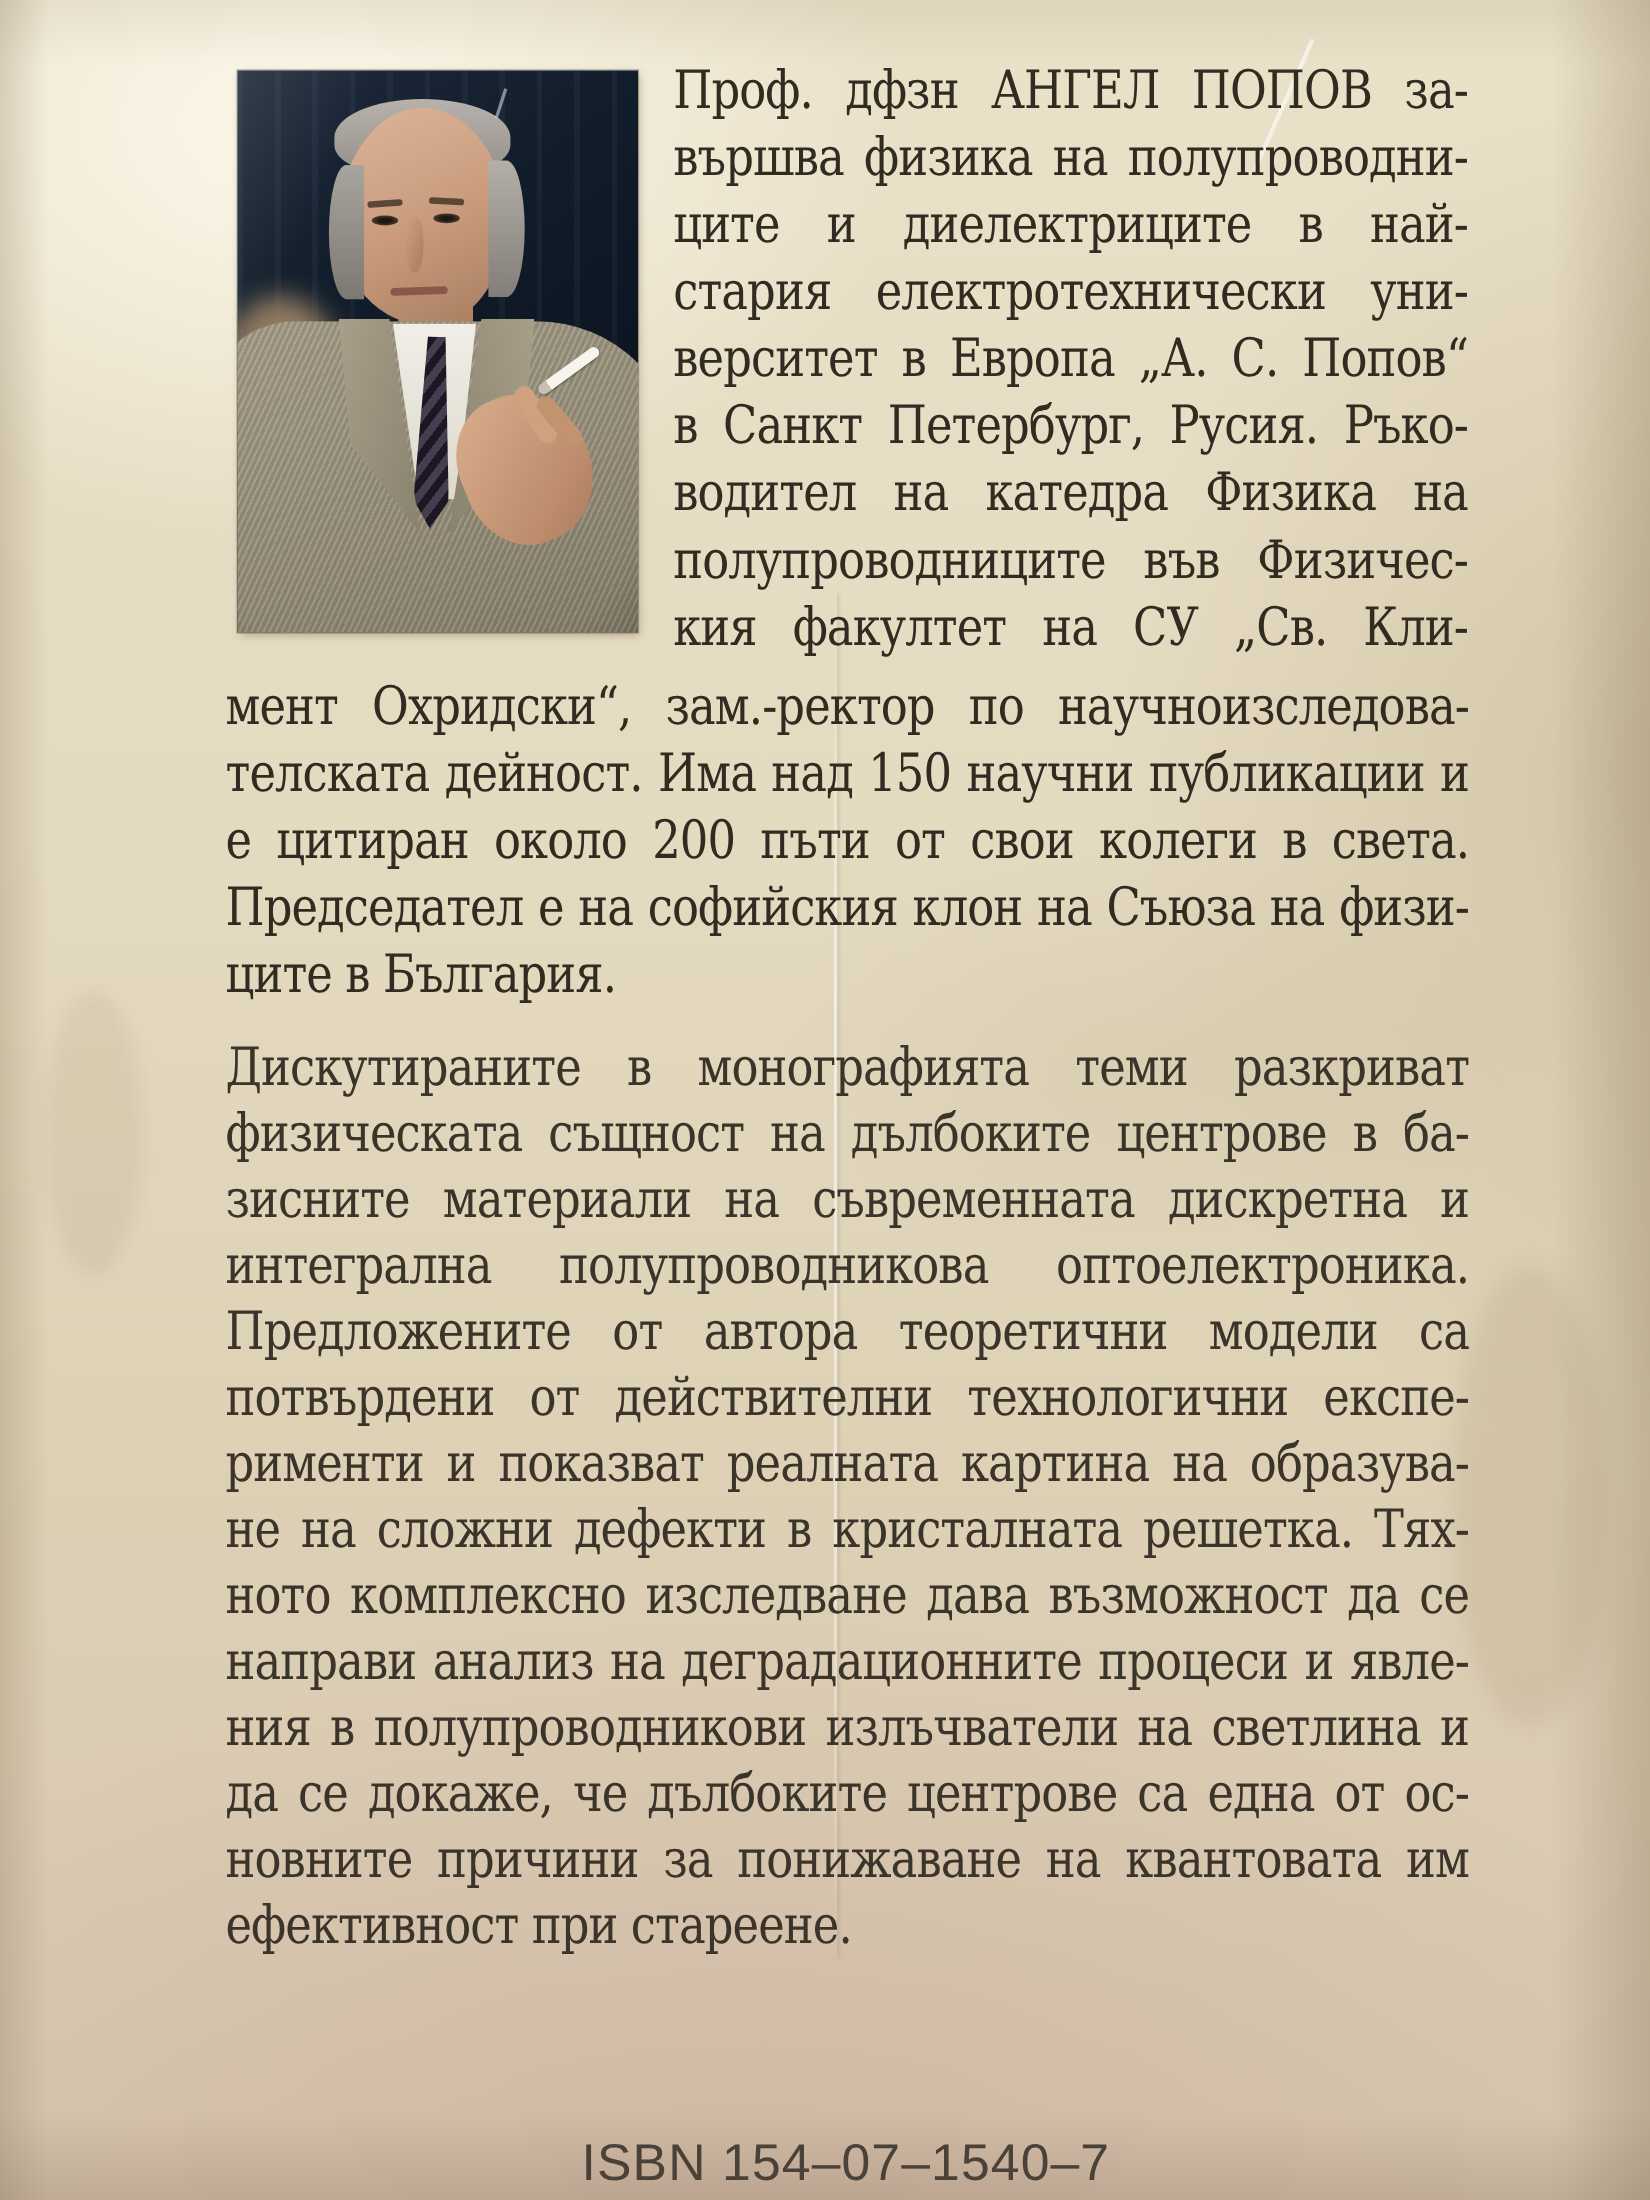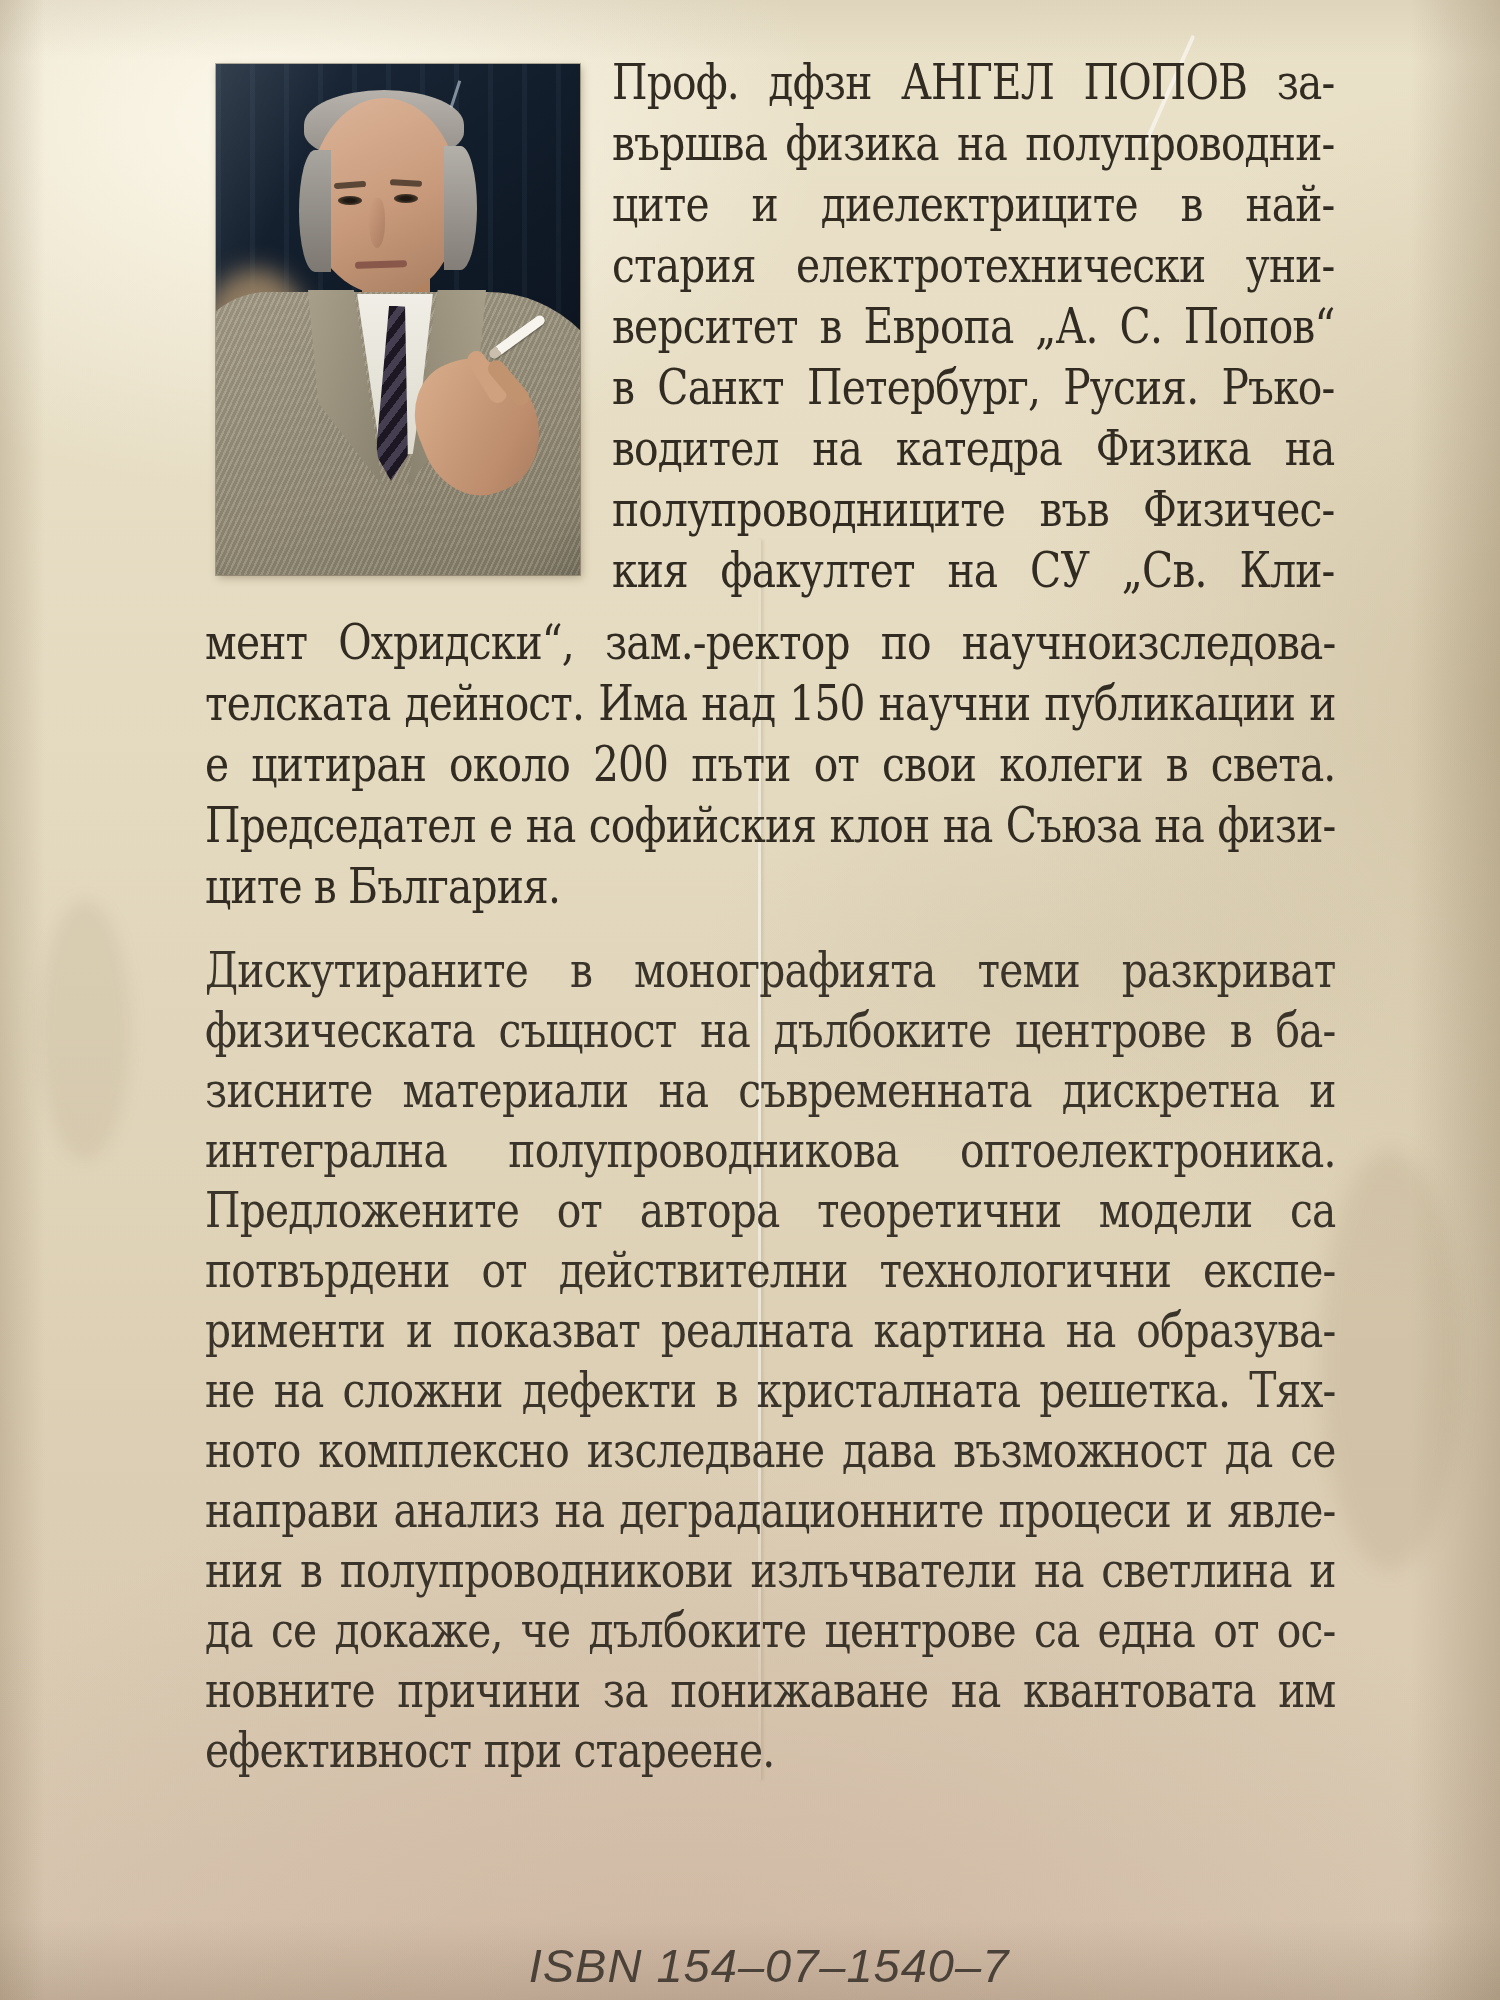--- a/index.html
+++ b/index.html
@@ -88,21 +88,21 @@
   .full-text{left:205px;top:612px;width:1330px;}
   .abstract{left:205px;top:940px;width:1330px;color:#3a342a;}
   .line{text-align:justify;line-height:61px;height:61px;overflow:hidden;}
   .abstract .line{line-height:60px;height:60px;}
   .line::after{content:"";display:inline-block;width:100%;height:0;}
   .line.left{text-align:left;}
   .line.left::after{display:none;}
 
   .isbn{position:absolute;left:0;top:1938px;width:1500px;text-align:center;text-indent:38px;
     font-family:"Liberation Sans","DejaVu Sans",sans-serif;
-    font-size:47px;color:#4a4138;letter-spacing:1px;font-style:italic;}
+    font-size:47px;color:#4a4138;letter-spacing:1px;}
 </style>
 </head>
 <body>
 
 <div class="page">
   <div class="edge-shade"></div>
   <div class="stain1"></div>
   <div class="stain2"></div>
   <div class="crease"></div>
   <div class="scratch"></div>

